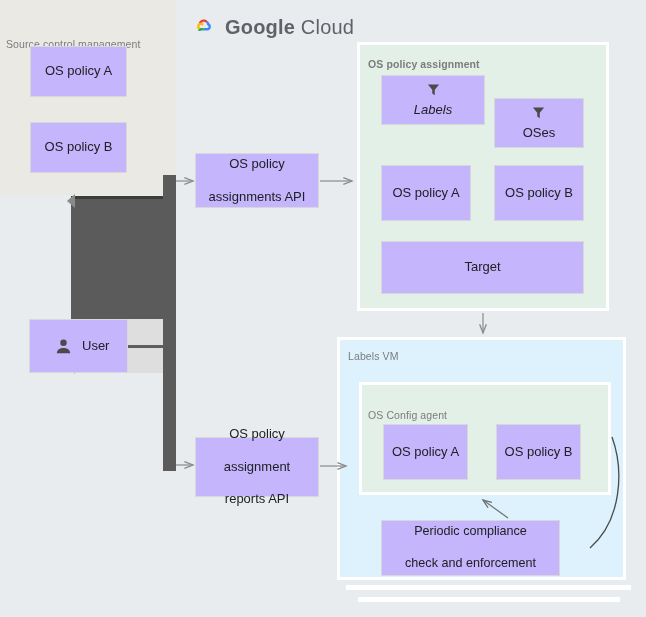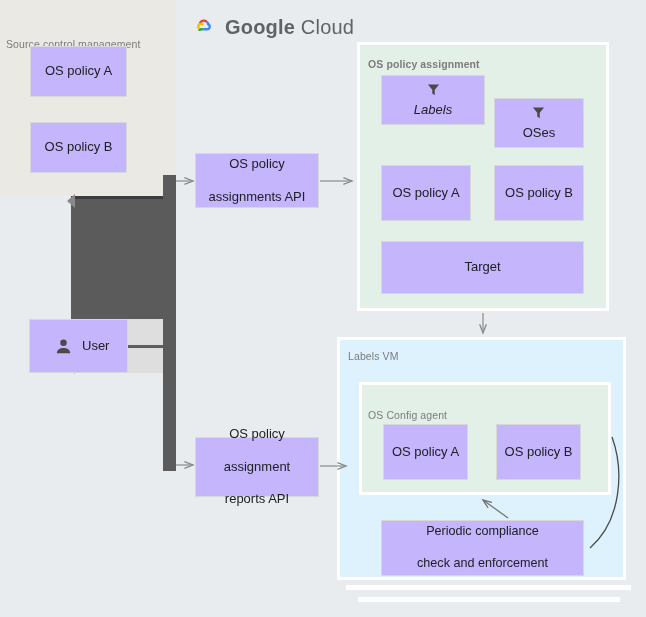--- a/index.html
+++ b/index.html
@@ -55,21 +55,21 @@
 
   #labels-box{left:381px;top:75px;width:104px;height:50px;font-style:italic;}
   #oses-box{left:494px;top:74px;width:90px;height:50px;margin-top:24px;}
   #policy-a-assign{left:381px;top:165px;width:90px;height:56px;}
   #policy-b-assign{left:494px;top:165px;width:90px;height:56px;}
   #rollout-box{left:381px;top:241px;width:203px;height:53px;}
 
   #policy-a-vm{left:383px;top:424px;width:85px;height:56px;}
   #policy-b-vm{left:496px;top:424px;width:85px;height:56px;}
 
-  #compliance-box{left:381px;top:520px;width:203px;height:56px;font-size:12.6px;}
+  #compliance-box{left:381px;top:520px;width:179px;height:56px;font-size:12.6px;}
 
   
   #user-box{
     left:29px;top:319px;width:99px;height:54px;
     justify-content:flex-start;padding-left:24px;gap:9px;
   }
   #user-box span{padding:0;}
   
   .user-plate{position:absolute;background:#dededf;}
   #user-plate-top{left:128px;top:319px;width:35px;height:26px;}

